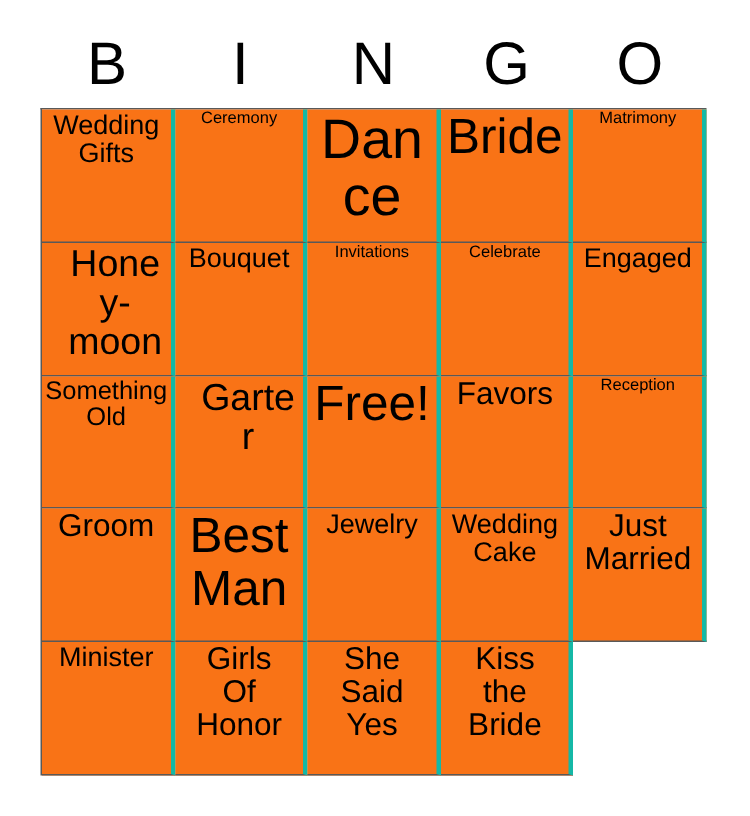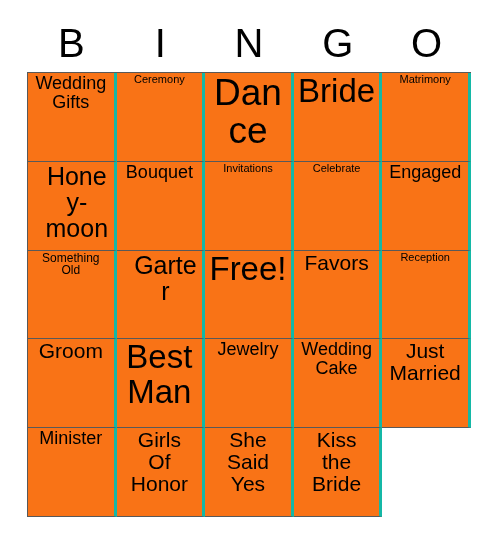--- a/index.html
+++ b/index.html
@@ -80,21 +80,21 @@
     color: #000000;
   }
 
   
   .fs-xxl  { font-size: 33px; }
   .fs-xl   { font-size: 37px; }
   .fs-lg   { font-size: 25px; margin-left: 12px; }
   .fs-md   { font-size: 21px; }
   .fs-sm   { font-size: 18px; }
   .fs-xs   { font-size: 11px; }
-  .fs-xxs  { font-size: 12px; }
+  .fs-xxs  { font-size: 17px; }
 </style>
 </head>
 <body>
 
 <div id="bingo-card">
 
   <div class="header-row">
     <div class="header-letter">B</div>
     <div class="header-letter">I</div>
     <div class="header-letter">N</div>

